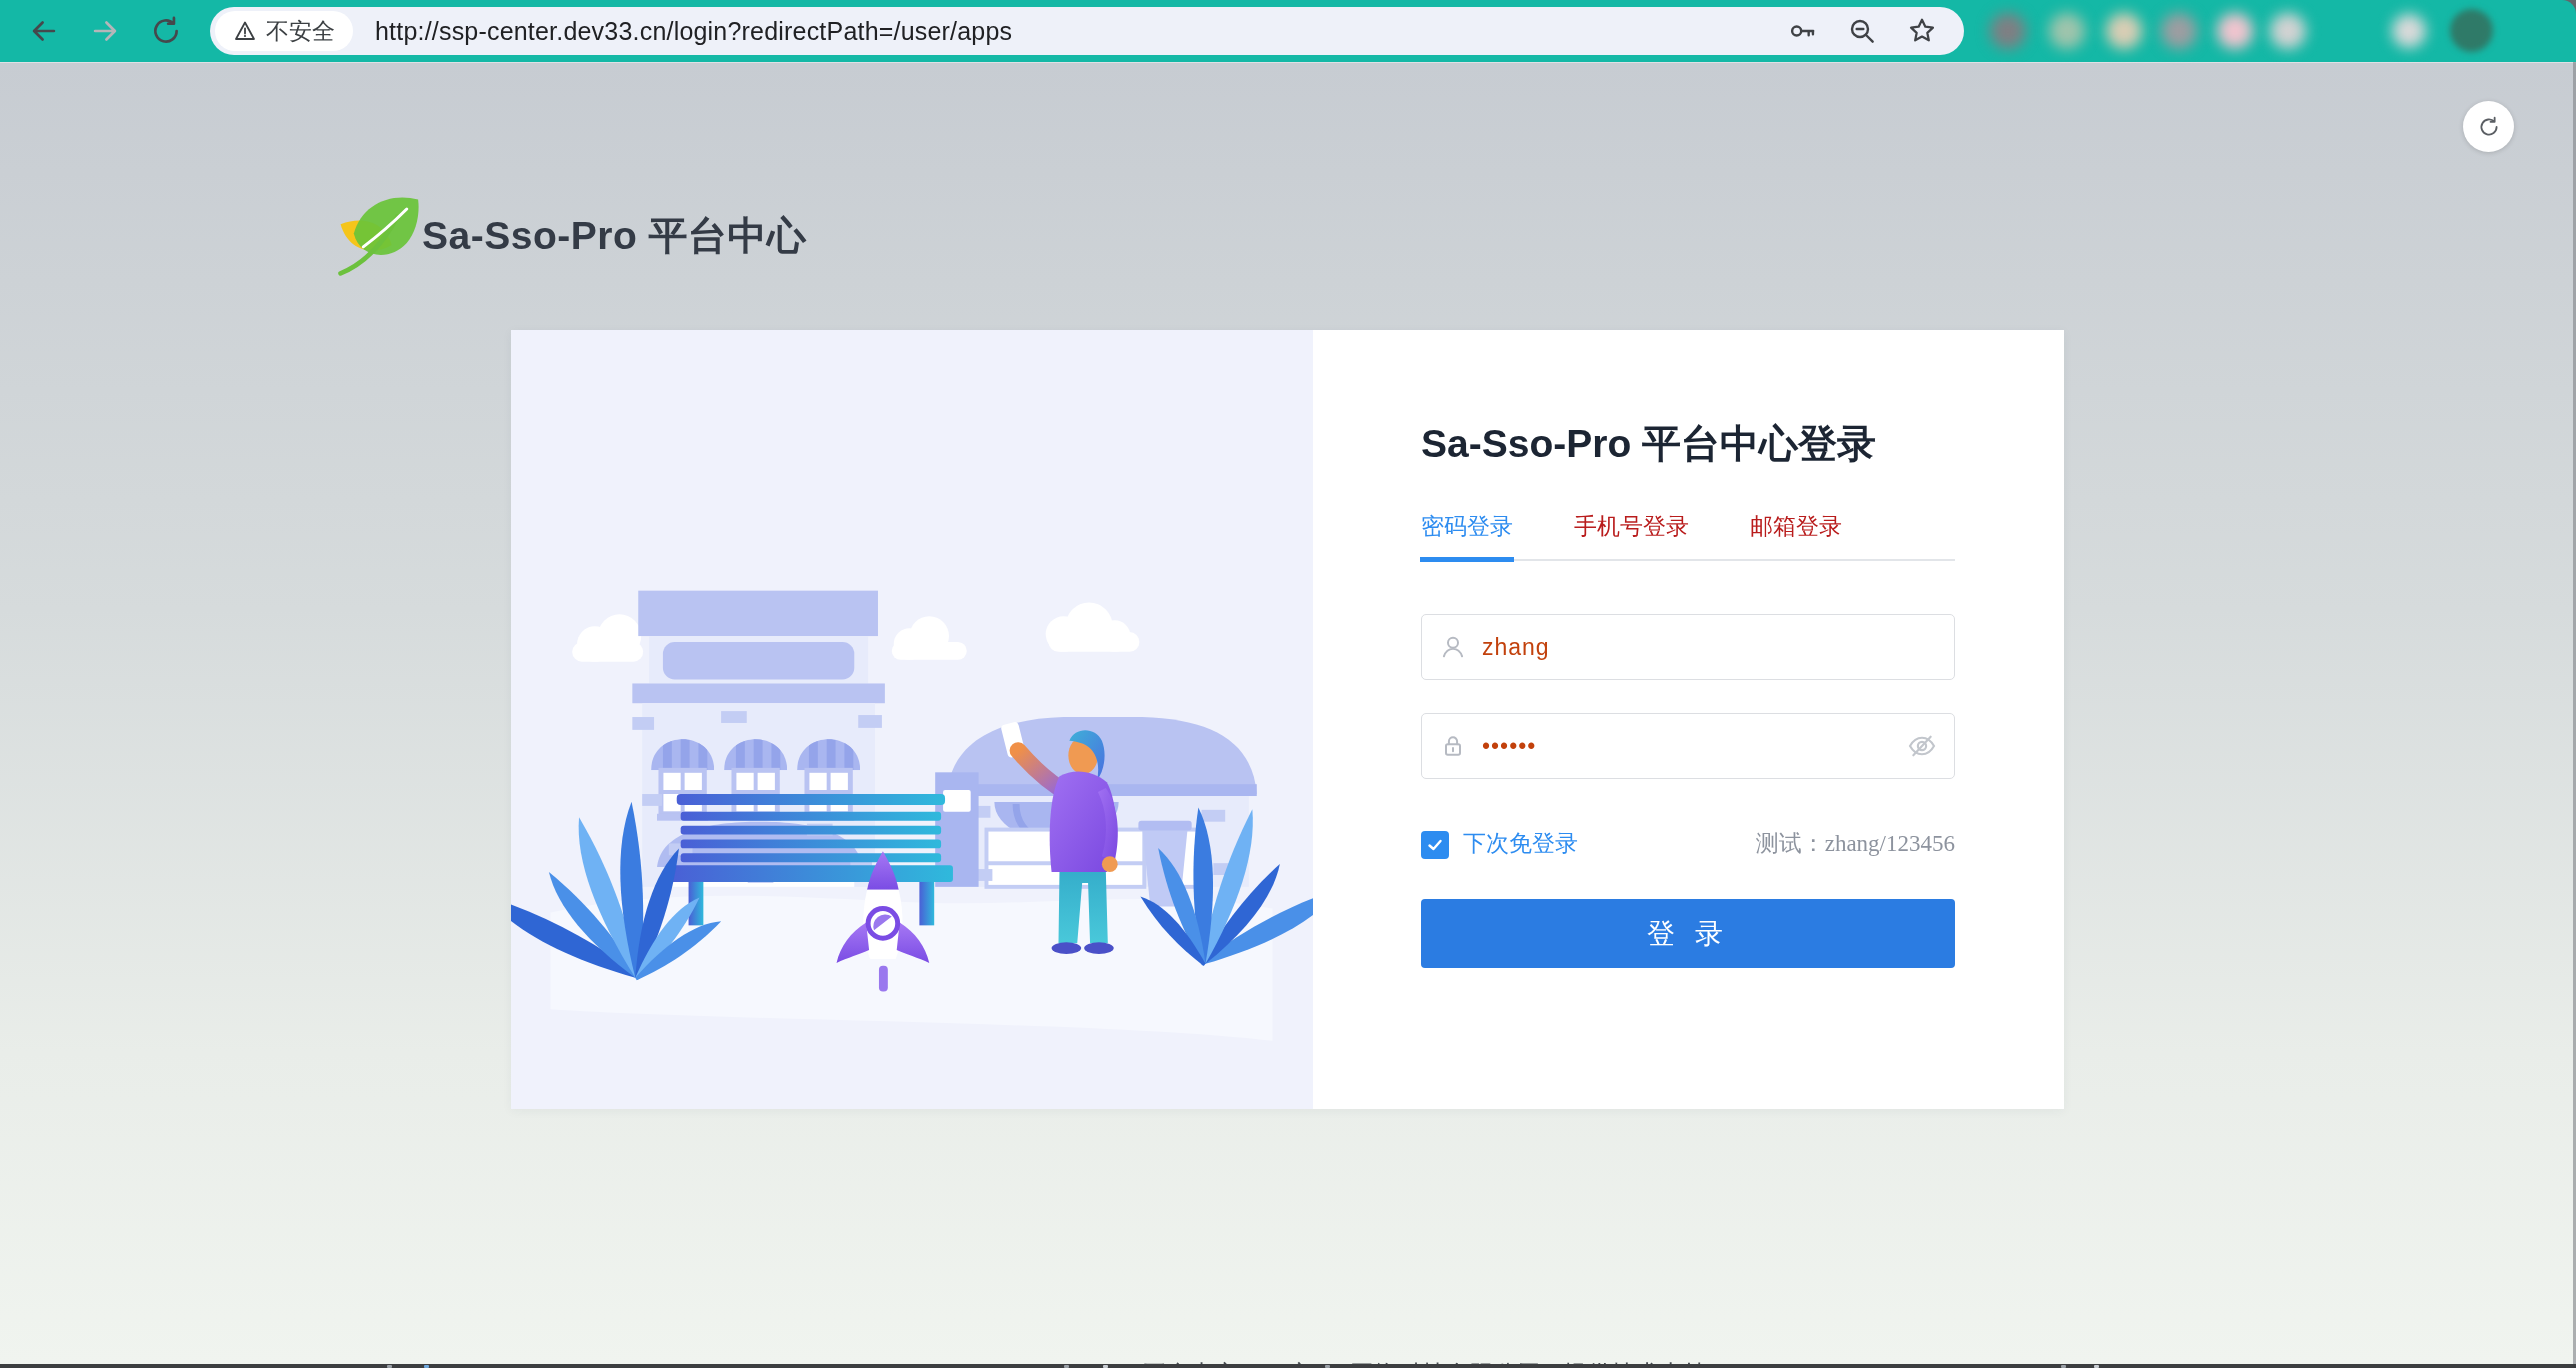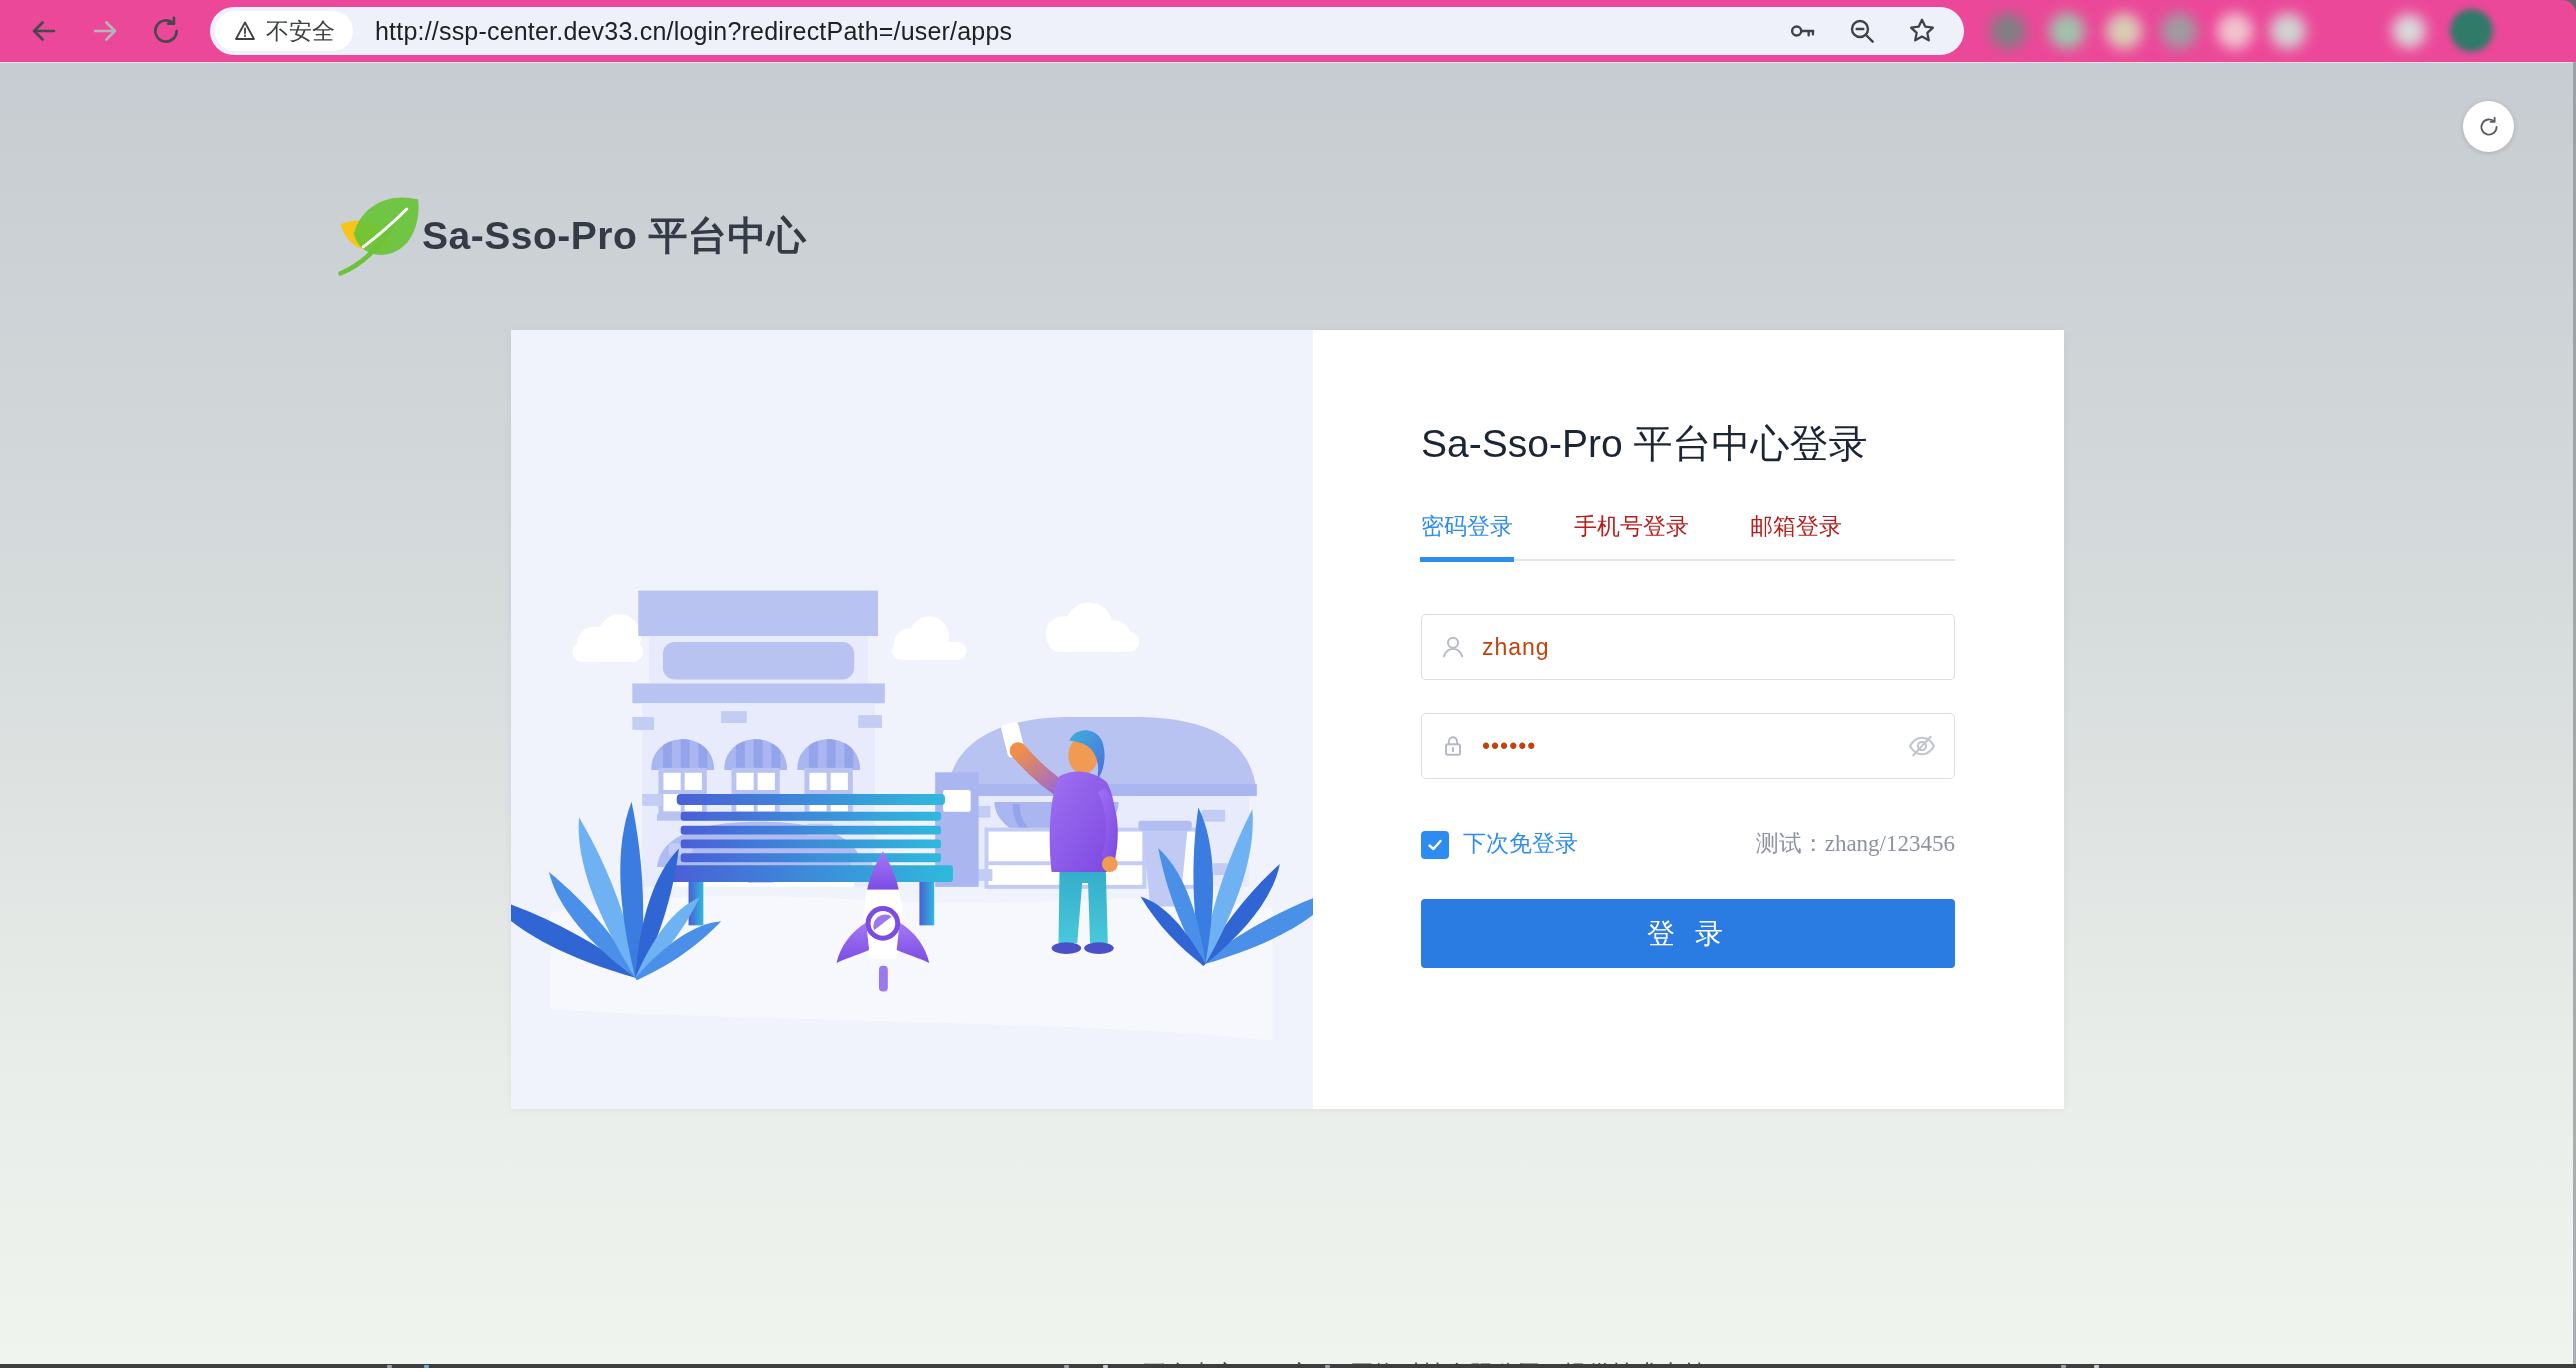--- a/index.html
+++ b/index.html
@@ -3,21 +3,21 @@
 <meta charset="utf-8">
 <style>
   html,body{margin:0;padding:0;background:#000;}
   #app{
     position:relative;width:2576px;height:1369px;overflow:hidden;
     font-family:"Liberation Sans","DejaVu Sans",sans-serif;
     background:#fff;
   }
   
   .toolbar{
-    position:absolute;top:0;left:0;width:2576px;height:62px;background:#ec4899;
+    position:absolute;top:0;left:0;width:2576px;height:62px;background:#14b8a6;
     border-bottom:1px solid #dfe1e5;z-index:5;border-top-right-radius:14px;
   }
   .win-corner{position:absolute;top:0;right:0;width:26px;height:26px;background:#63676b;z-index:4;}
   .nav-btn{position:absolute;top:14px;width:36px;height:36px;border:none;background:transparent;padding:0;cursor:pointer;}
   .nav-btn svg{width:34px;height:34px;}
   .btn-back{left:26px;} .btn-fwd{left:87px;} .btn-reload{left:148px;}
   .addressbar{
     position:absolute;left:210px;top:7px;width:1754px;height:48px;border-radius:25px;
     background:#eef1f9;display:flex;align-items:center;padding:0;box-sizing:border-box;
   }
@@ -49,21 +49,21 @@
   }
   .reload-fab svg{width:26px;height:26px;}
   
   .card{
     position:absolute;left:511px;top:268px;width:1553px;height:779px;background:#ffffff;
     display:flex;box-shadow:0 2px 10px rgba(40,50,80,.05);
   }
   .card-left{position:relative;width:802px;height:779px;background:#f0f2fc;overflow:hidden;}
   .card-left svg{position:absolute;inset:0;}
   .card-right{position:relative;flex:1;background:#ffffff;}
-  .login-title{position:absolute;left:108px;top:87px;font-size:39px;font-weight:400;color:#1c2533;margin:0;}
+  .login-title{position:absolute;left:108px;top:87px;font-size:39px;font-weight:700;color:#1c2533;margin:0;}
   .tabs{position:absolute;left:108px;top:181px;width:534px;display:flex;gap:61px;}
   .tabs::after{content:"";position:absolute;left:0;right:0;top:48px;height:2px;background:#e2e5e9;}
   .tab{position:relative;font-size:23px;color:#b91c1c;cursor:pointer;padding-bottom:22px;}
   .tab.active{color:#2d8cf0;}
   .tab.active::after{content:"";position:absolute;left:-1px;right:-1px;top:46px;height:5px;background:#2d8cf0;z-index:1;}
   .field{
     position:absolute;left:108px;width:534px;height:66px;box-sizing:border-box;
     border:1px solid #dcdee2;border-radius:5px;background:#fff;display:flex;align-items:center;
   }
   .field-user{top:284px;} .field-pass{top:383px;}

